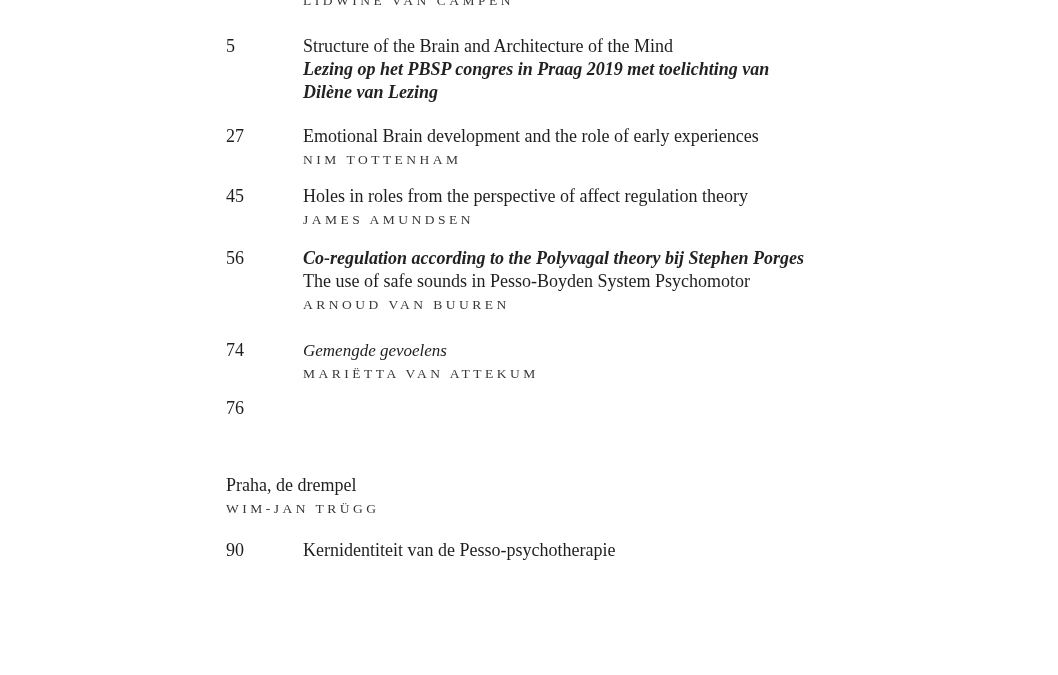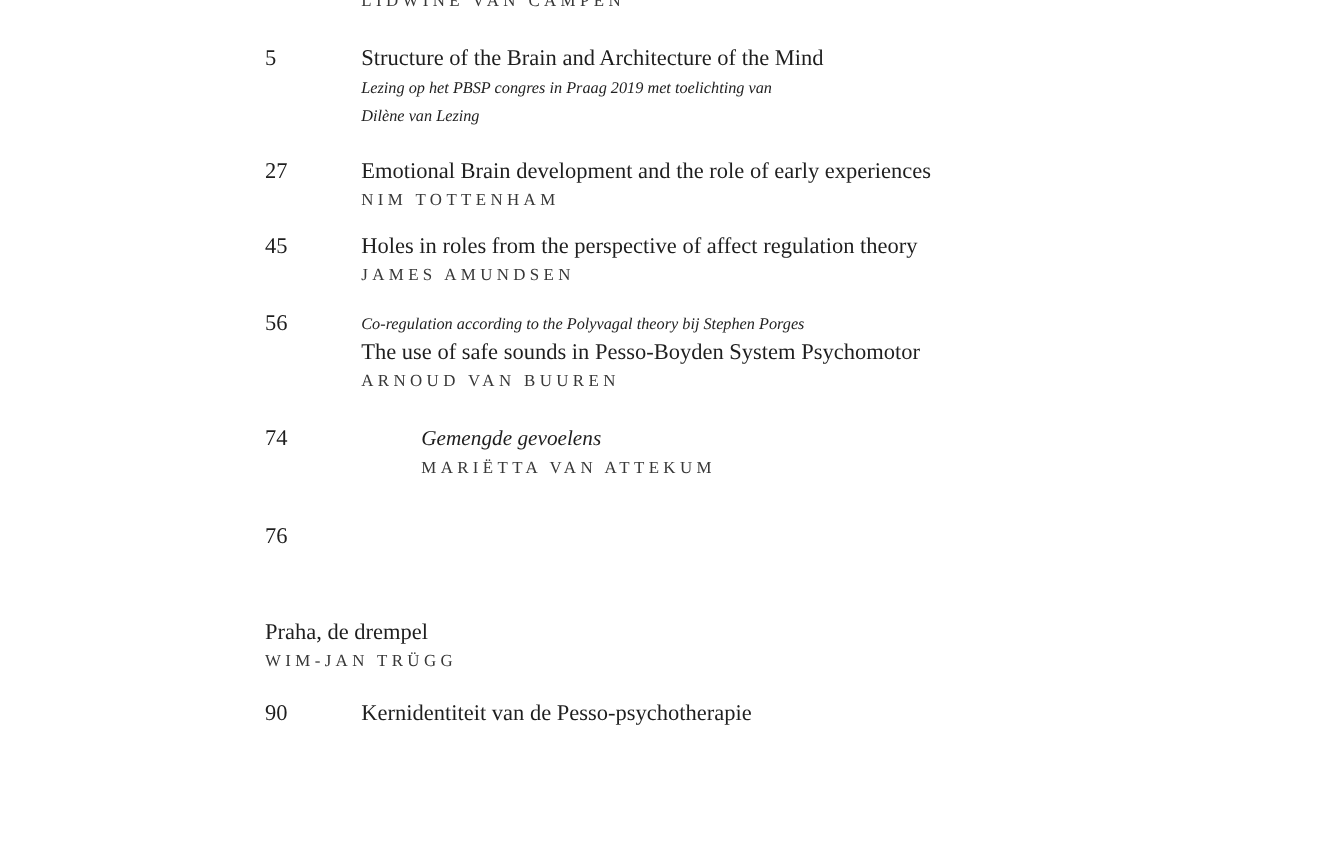--- a/index.html
+++ b/index.html
@@ -9,36 +9,37 @@
   body {
     width: 1058px;
     height: 675px;
     position: relative;
     overflow: hidden;
     background: #ffffff;
     font-family: "Liberation Serif", serif;
   }
   .toc {
     position: absolute;
-    left: 212px;
+    left: 226px;
     top: 0;
     width: 790px;
   }
   .line {
     line-height: 23px;
     white-space: nowrap;
   }
   .num, .title {
     font-size: 18px;
     color: #1e1e1e;
   }
   .subtitle {
     font-style: italic;
-    font-size: 13px;
+    font-size: 18px;
     color: #222222;
+    font-weight: bold;
   }
   .title.italic {
     font-style: italic;
     font-size: 17px;
   }
   .author {
     font-size: 13.5px;
     letter-spacing: 3.5px;
     color: #383838;
   }
@@ -55,21 +56,21 @@
   .entry .num {
     flex: 0 0 77px;
   }
   .entry .body {
     flex: 1 1 auto;
   }
   .e1 { margin-top: 27px; margin-bottom: 21px; }
   .e2 { margin-bottom: 14px; justify-content: center; }
   .e3 { margin-bottom: 16px; }
   .e4 { margin-bottom: 23px; }
-  .e5 { margin-bottom: 32px; gap: 48px; }
+  .e5 { margin-bottom: 12px; }
   .e6 { margin-bottom: 19px; flex-direction: column; }
 </style>
 </head>
 <body>
 
 <div class="toc">
 
   <div class="line author partial">LIDWINE VAN CAMPEN</div>
 
   <div class="entry e1">

